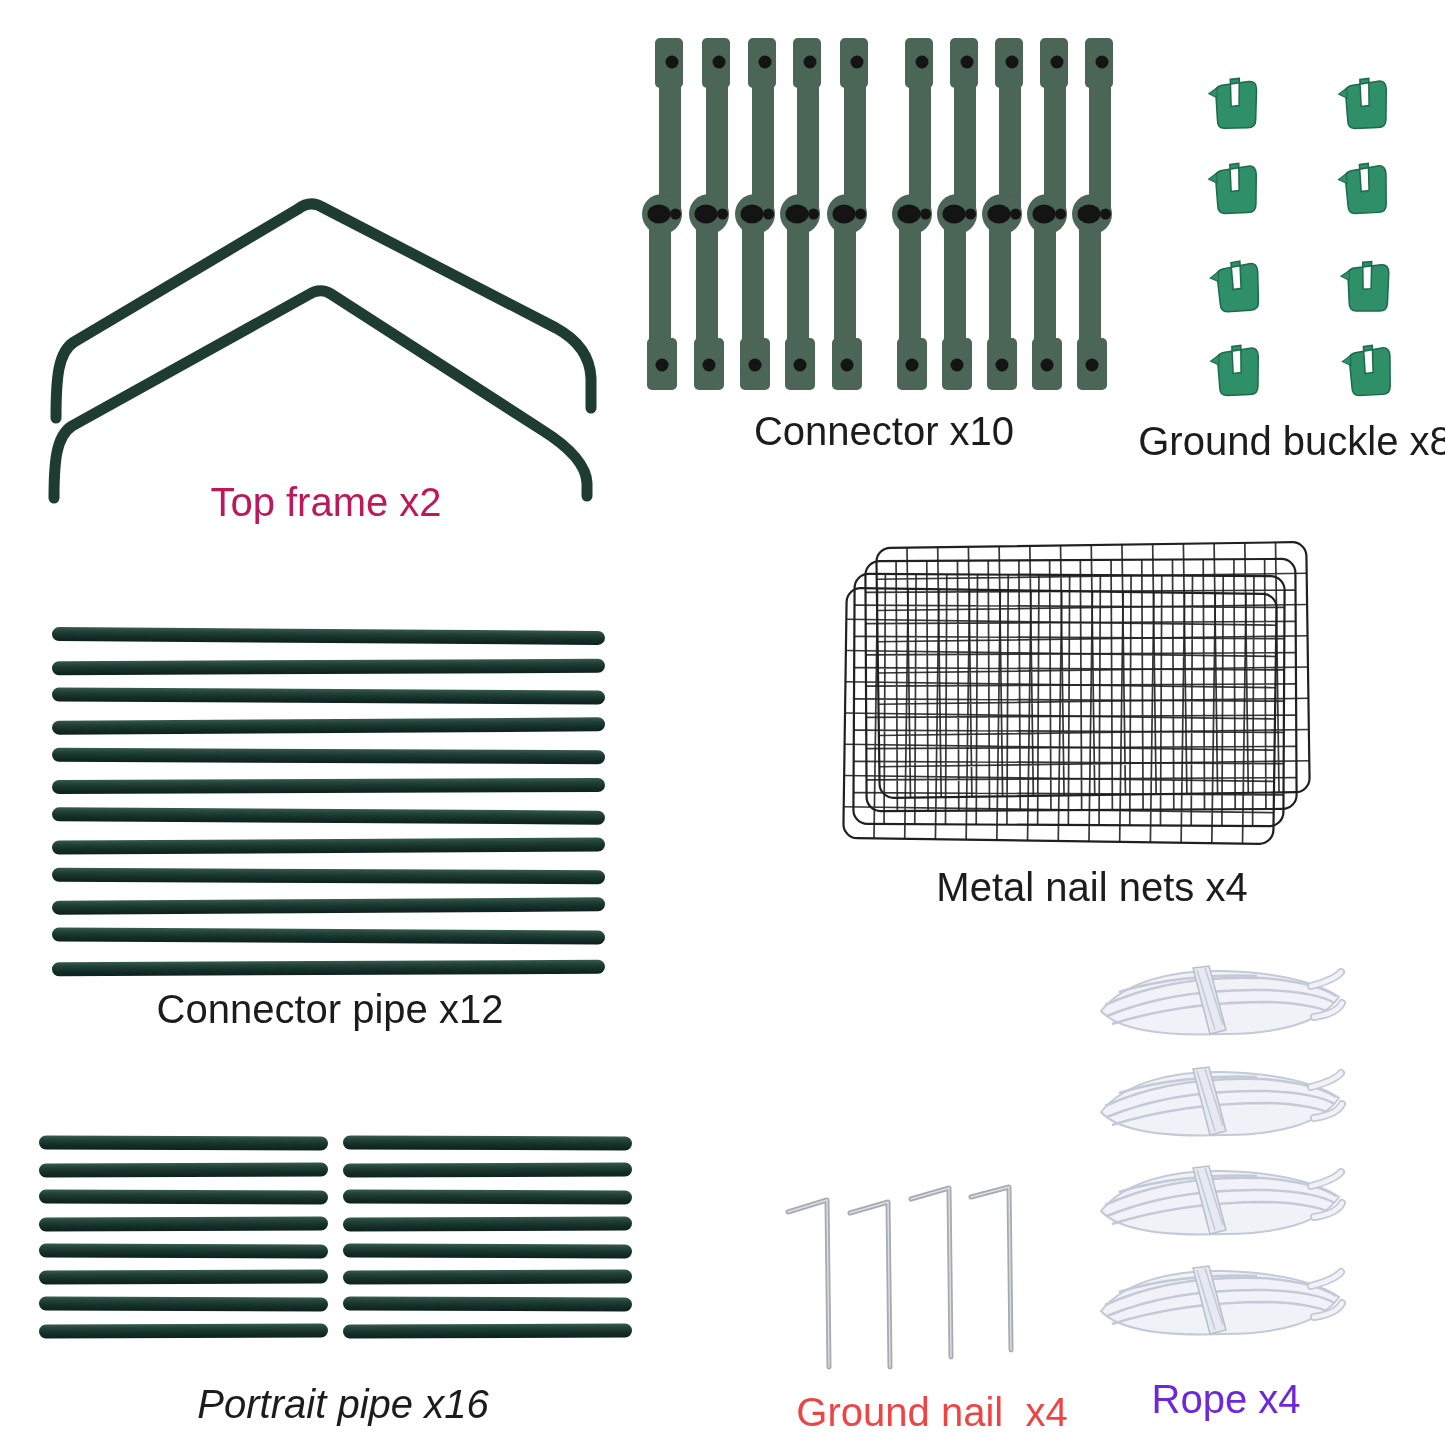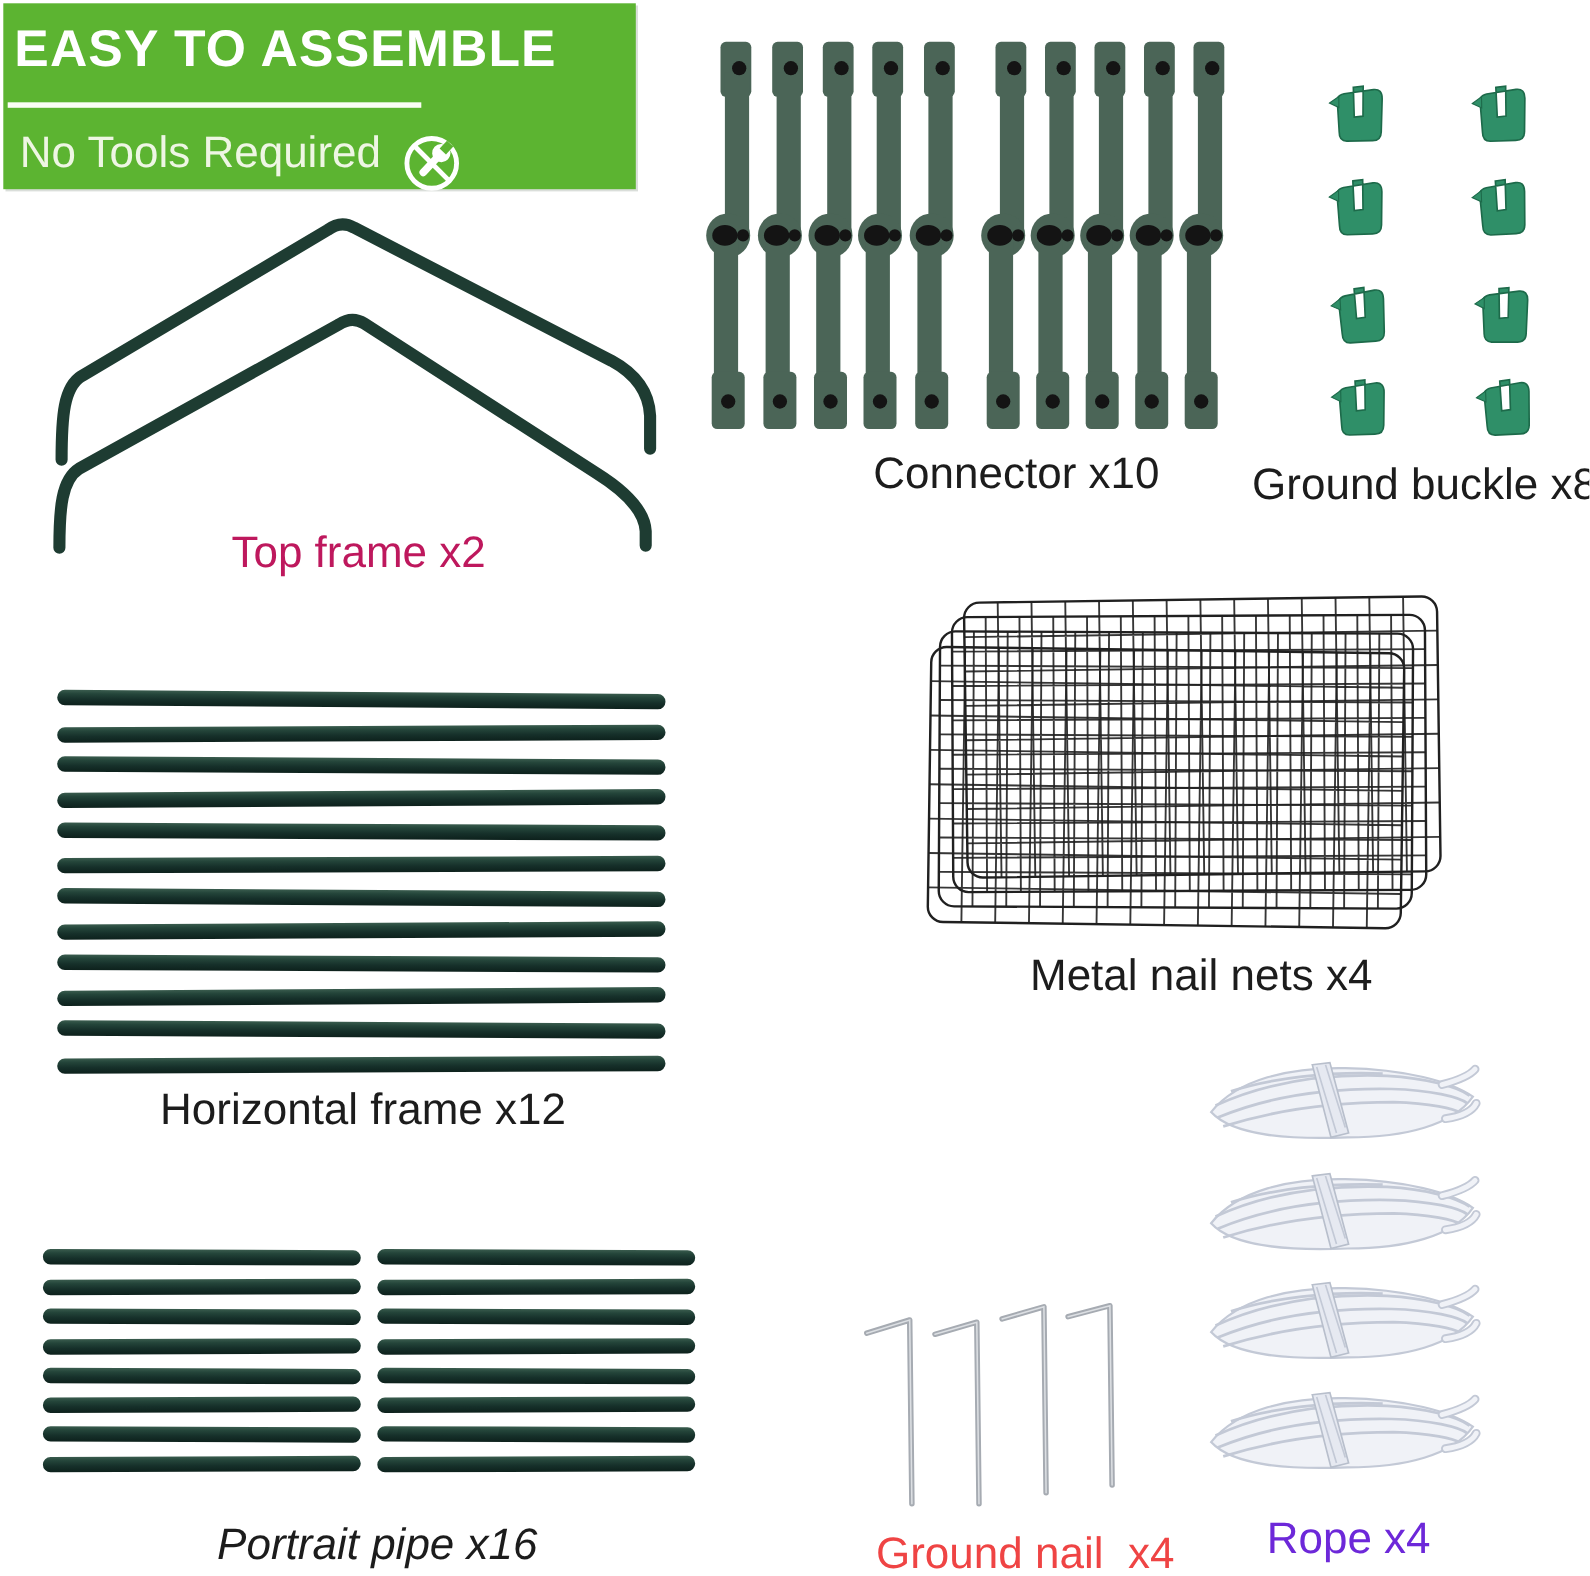--- a/index.html
+++ b/index.html
@@ -14,34 +14,20 @@
   .no-tools{position:absolute;left:362px;top:118px;width:55px;height:55px;}
   #parts-svg{position:absolute;left:0;top:0;}
   .part-label{position:absolute;transform:translateX(-50%);font-size:40px;color:#1c1c1c;
               line-height:1;white-space:pre;}
 </style>
 </head>
 <body>
 
 <div class="canvas">
 
-  <div class="banner">
-    <div class="banner-title">EASY TO ASSEMBLE</div>
-    <div class="banner-rule"></div>
-    <div class="banner-sub">No Tools Required</div>
-    <svg class="no-tools" viewBox="0 0 56 56">
-      <circle cx="28" cy="28" r="23" fill="none" stroke="#ffffff" stroke-width="4.5"></circle>
-      <g transform="rotate(43 28 28)">
-        <circle cx="28" cy="15" r="8.5" fill="#ffffff"></circle>
-        <rect x="24" y="3" width="8" height="10" fill="#5cb431"></rect>
-        <rect x="24.5" y="19" width="7" height="24" rx="3.5" fill="#ffffff"></rect>
-      </g>
-      <line x1="12" y1="12" x2="44" y2="44" stroke="#ffffff" stroke-width="4.5"></line>
-    </svg>
-  </div>
 
   <svg id="parts-svg" width="1445" height="1433" viewBox="0 0 1445 1433">
       <defs>
         <linearGradient id="pipeGrad" x1="0" y1="0" x2="0" y2="1">
           <stop offset="0%" stop-color="#3a5c4e"></stop>
           <stop offset="25%" stop-color="#24453a"></stop>
           <stop offset="60%" stop-color="#16302a"></stop>
           <stop offset="100%" stop-color="#0d211c"></stop>
         </linearGradient>
       </defs>
@@ -306,21 +292,21 @@
           <path d="M216 25 C231 21 241 17 246 11" fill="none" stroke="#c3c9d6" stroke-width="8" stroke-linecap="round"></path>
           <path d="M216 25 C231 21 241 17 246 11" fill="none" stroke="#f0f2f7" stroke-width="4.5" stroke-linecap="round"></path>
           <path d="M219 56 C233 54 243 50 247 42" fill="none" stroke="#c3c9d6" stroke-width="8" stroke-linecap="round"></path>
           <path d="M219 56 C233 54 243 50 247 42" fill="none" stroke="#f0f2f7" stroke-width="4.5" stroke-linecap="round"></path>
         </g>
       </g>
     </svg>
 
   <div id="labels">
       <div class="part-label" style="left: 326px; top: 482px; color: #be185d;">Top frame x2</div>
-      <div class="part-label" style="left: 924px; top: 411px; color: rgb(28, 28, 28);">Connector x10</div>
+      <div class="part-label" style="left: 884px; top: 411px; color: rgb(28, 28, 28);">Connector x10</div>
       <div class="part-label" style="left: 1295px; top: 421px; color: rgb(28, 28, 28);">Ground buckle x8</div>
-      <div class="part-label" style="left: 330px; top: 989px; color: rgb(28, 28, 28);">Horizontal frame x12</div>
+      <div class="part-label" style="left: 330px; top: 989px; color: rgb(28, 28, 28);">Connector pipe x12</div>
       <div class="part-label" style="left: 1092px; top: 867px; color: rgb(28, 28, 28);">Metal nail nets x4</div>
       <div class="part-label" style="left: 343px; top: 1384px; color: rgb(28, 28, 28); font-style: italic;">Portrait pipe x16</div>
       <div class="part-label" style="left: 932px; top: 1392px; color: #ef4444; text-align: right;">Ground nail  x4</div>
       <div class="part-label" style="left: 1226px; top: 1379px; color: #6d28d9;">Rope x4</div>
     </div>
 </div>
 
 </body></html>

